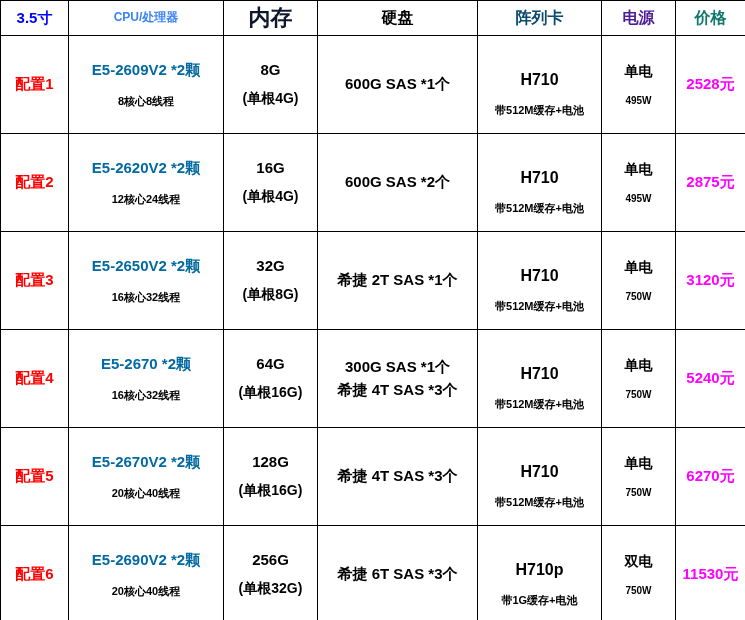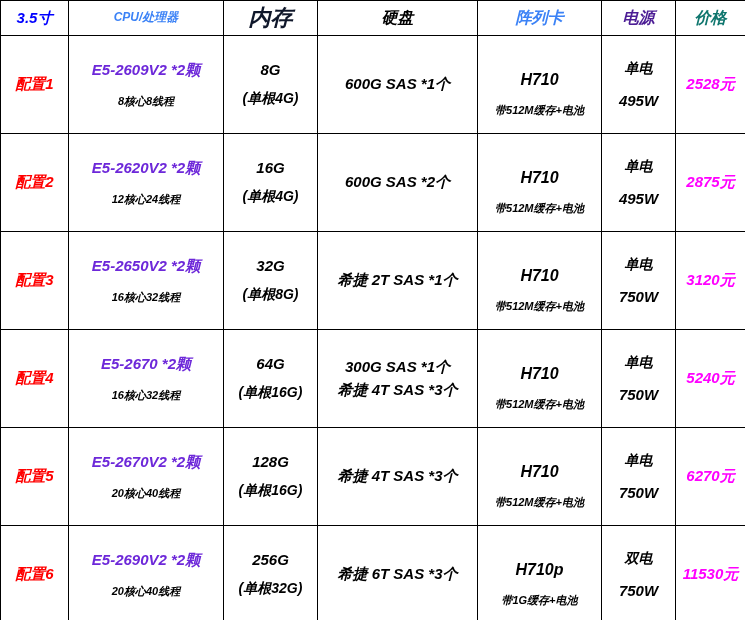--- a/index.html
+++ b/index.html
@@ -17,56 +17,55 @@
     border-collapse: collapse;
     width: 745px;
     height: 620px;
     table-layout: fixed;
   }
   table.spec-table td, table.spec-table th {
     border: 1px solid #000000;
     text-align: center;
     vertical-align: middle;
     padding: 2px 3px;
-    font-style: italic;
   }
   
   col.c0 { width: 68px; }
   col.c1 { width: 155px; }
   col.c2 { width: 94px; }
   col.c3 { width: 160px; }
   col.c4 { width: 124px; }
   col.c5 { width: 74px; }
   col.c6 { width: 70px; }
 
   thead th {
     height: 30px;
     font-weight: bold;
     font-size: 16px;
     line-height: 1.1;
   }
   th.h-size { color: #0000ff; font-size: 15px; }
   th.h-cpu  { color: #3b82f6; font-size: 12px; }
   th.h-mem  { color: #0f172a; font-size: 22px; }
   th.h-disk { color: #000000; font-size: 16px; }
-  th.h-raid { color: #3b82f6; font-size: 16px; }
+  th.h-raid { color: #0c4a6e; font-size: 16px; }
   th.h-psu  { color: #4c1d95; font-size: 16px; }
   th.h-price{ color: #0f766e; font-size: 16px; }
 
   tbody tr { height: 98px; }
 
   td.cfg {
     color: #ff0000;
     font-weight: bold;
     font-size: 15px;
   }
   td.cpu .main {
     font-weight: bold;
     font-size: 15px;
-    color: #6d28d9;
+    color: #0369a1;
     margin-bottom: 14px;
   }
   td.cpu .sub {
     font-weight: bold;
     font-size: 11px;
     color: #000000;
   }
   td.mem .main {
     font-weight: bold;
     font-size: 15px;
@@ -91,21 +90,21 @@
     font-weight: bold;
     font-size: 11px;
   }
   td.psu .main {
     font-weight: bold;
     font-size: 14px;
     margin-bottom: 14px;
   }
   td.psu .sub {
     font-weight: bold;
-    font-size: 15px;
+    font-size: 10px;
   }
   td.price {
     color: #ff00ff;
     font-weight: bold;
     font-size: 15px;
   }
 </style>
 </head>
 <body>
 

